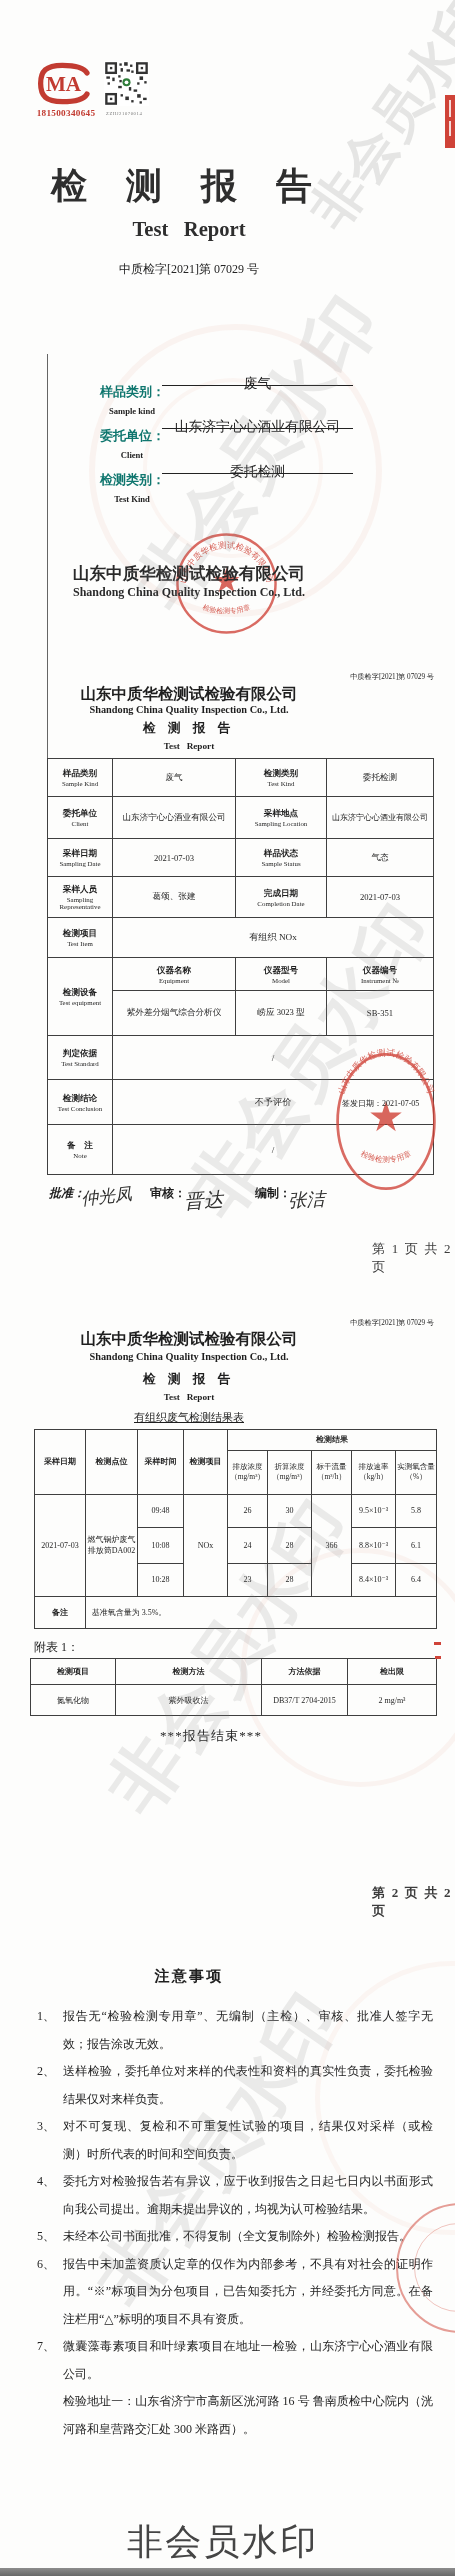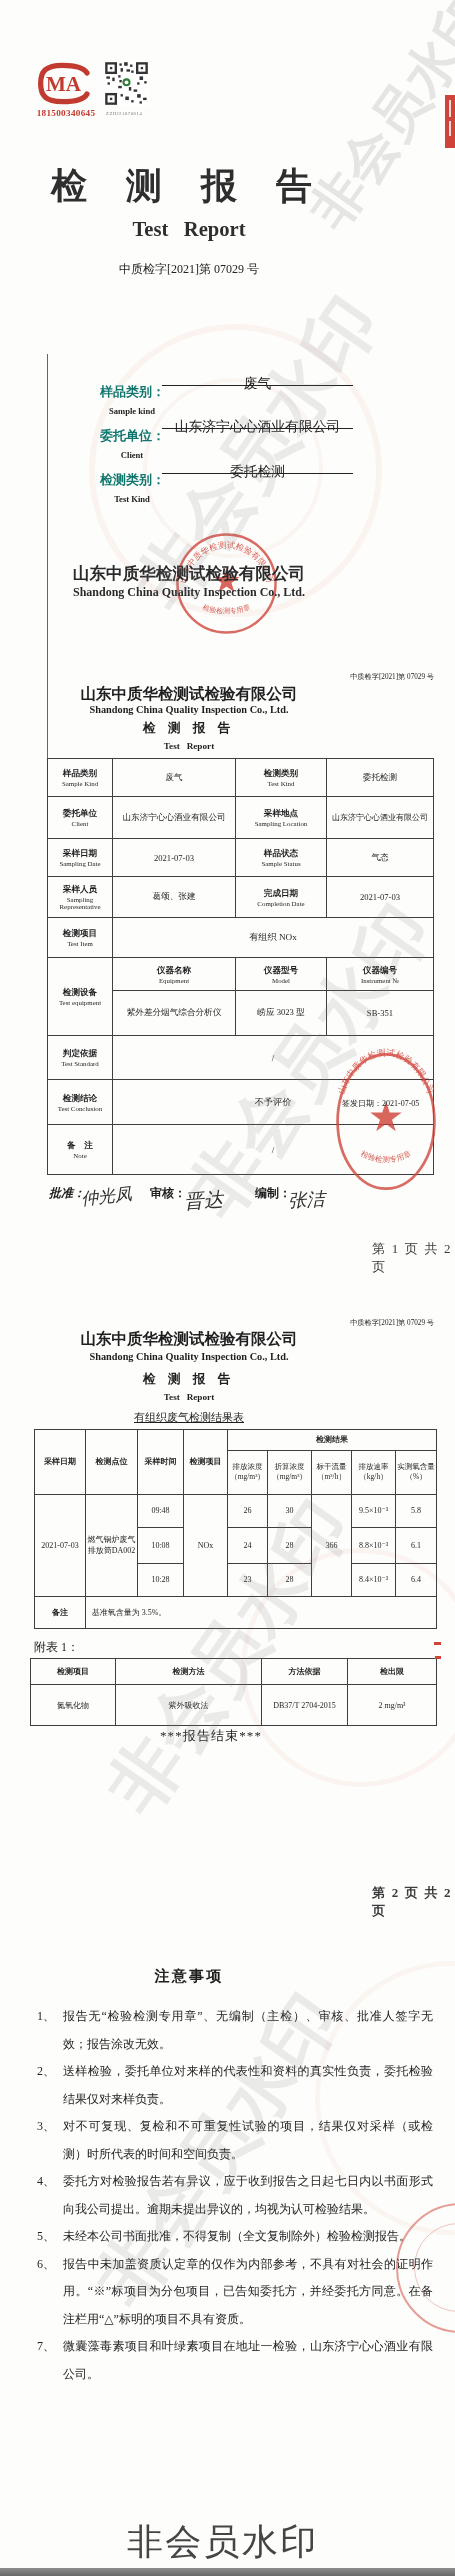--- a/index.html
+++ b/index.html
@@ -389,21 +389,21 @@
       <col style="width:86px">
       <col style="width:89px">
     </colgroup>
   <tbody>
       <tr style="height:26px;">
     <td class="h14">检测项目</td>
     <td class="h14">检测方法</td>
     <td class="h14">方法依据</td>
     <td class="h14">检出限</td>
   </tr>
-  <tr style="height:41px;">
+  <tr style="height:31px;">
     <td class="d14">氮氧化物</td>
     <td class="d14">紫外吸收法</td>
     <td class="d14">DB37/T 2704-2015</td>
     <td class="d14">2 mg/m³</td>
   </tr>
 </tbody>
   </table>
 
 <div class="abs red-frag" style="left:434px;top:1642px;width:6.9px;height:2.9px;"></div>
 <div class="abs red-frag" style="left:435px;top:1656px;width:5.7px;height:2.9px;"></div>
@@ -435,20 +435,24 @@
       <div class="ntext">未经本公司书面批准，不得复制（全文复制除外）检验检测报告。</div>
     </div>
   <div class="nitem">
       <span class="nnum">6、</span>
       <div class="ntext">报告中未加盖资质认定章的仅作为内部参考，不具有对社会的证明作用。“※”标项目为分包项目，已告知委托方，并经委托方同意。在备注栏用“△”标明的项目不具有资质。</div>
     </div>
   <div class="nitem">
       <span class="nnum">7、</span>
       <div class="ntext">微囊藻毒素项目和叶绿素项目在地址一检验，山东济宁心心酒业有限公司。</div>
     </div>
+  <div class="nitem">
+      <span class="nnum"></span>
+      <div class="ntext">检验地址一：山东省济宁市高新区洸河路 16 号 鲁南质检中心院内（洸河路和皇营路交汇处 300 米路西）。</div>
+    </div>
 </div>
 
 <div class="abs" style="left:396px;top:2203px;width:126px;height:126px;border:2.9px solid rgba(205,62,48,.5);border-radius:50%;z-index:3;"></div>
 <div class="abs" style="left:414px;top:2223px;width:87px;height:87px;border:1.7px solid rgba(205,62,48,.3);border-radius:50%;z-index:3;"></div>
 
 <div class="abs bottom-wm" style="left:127px;top:2518px;">非会员水印</div>
 <div class="abs bottom-bar" style="left:0;top:2568px;width:455px;height:8px;"></div>
 
 
 </body></html>

